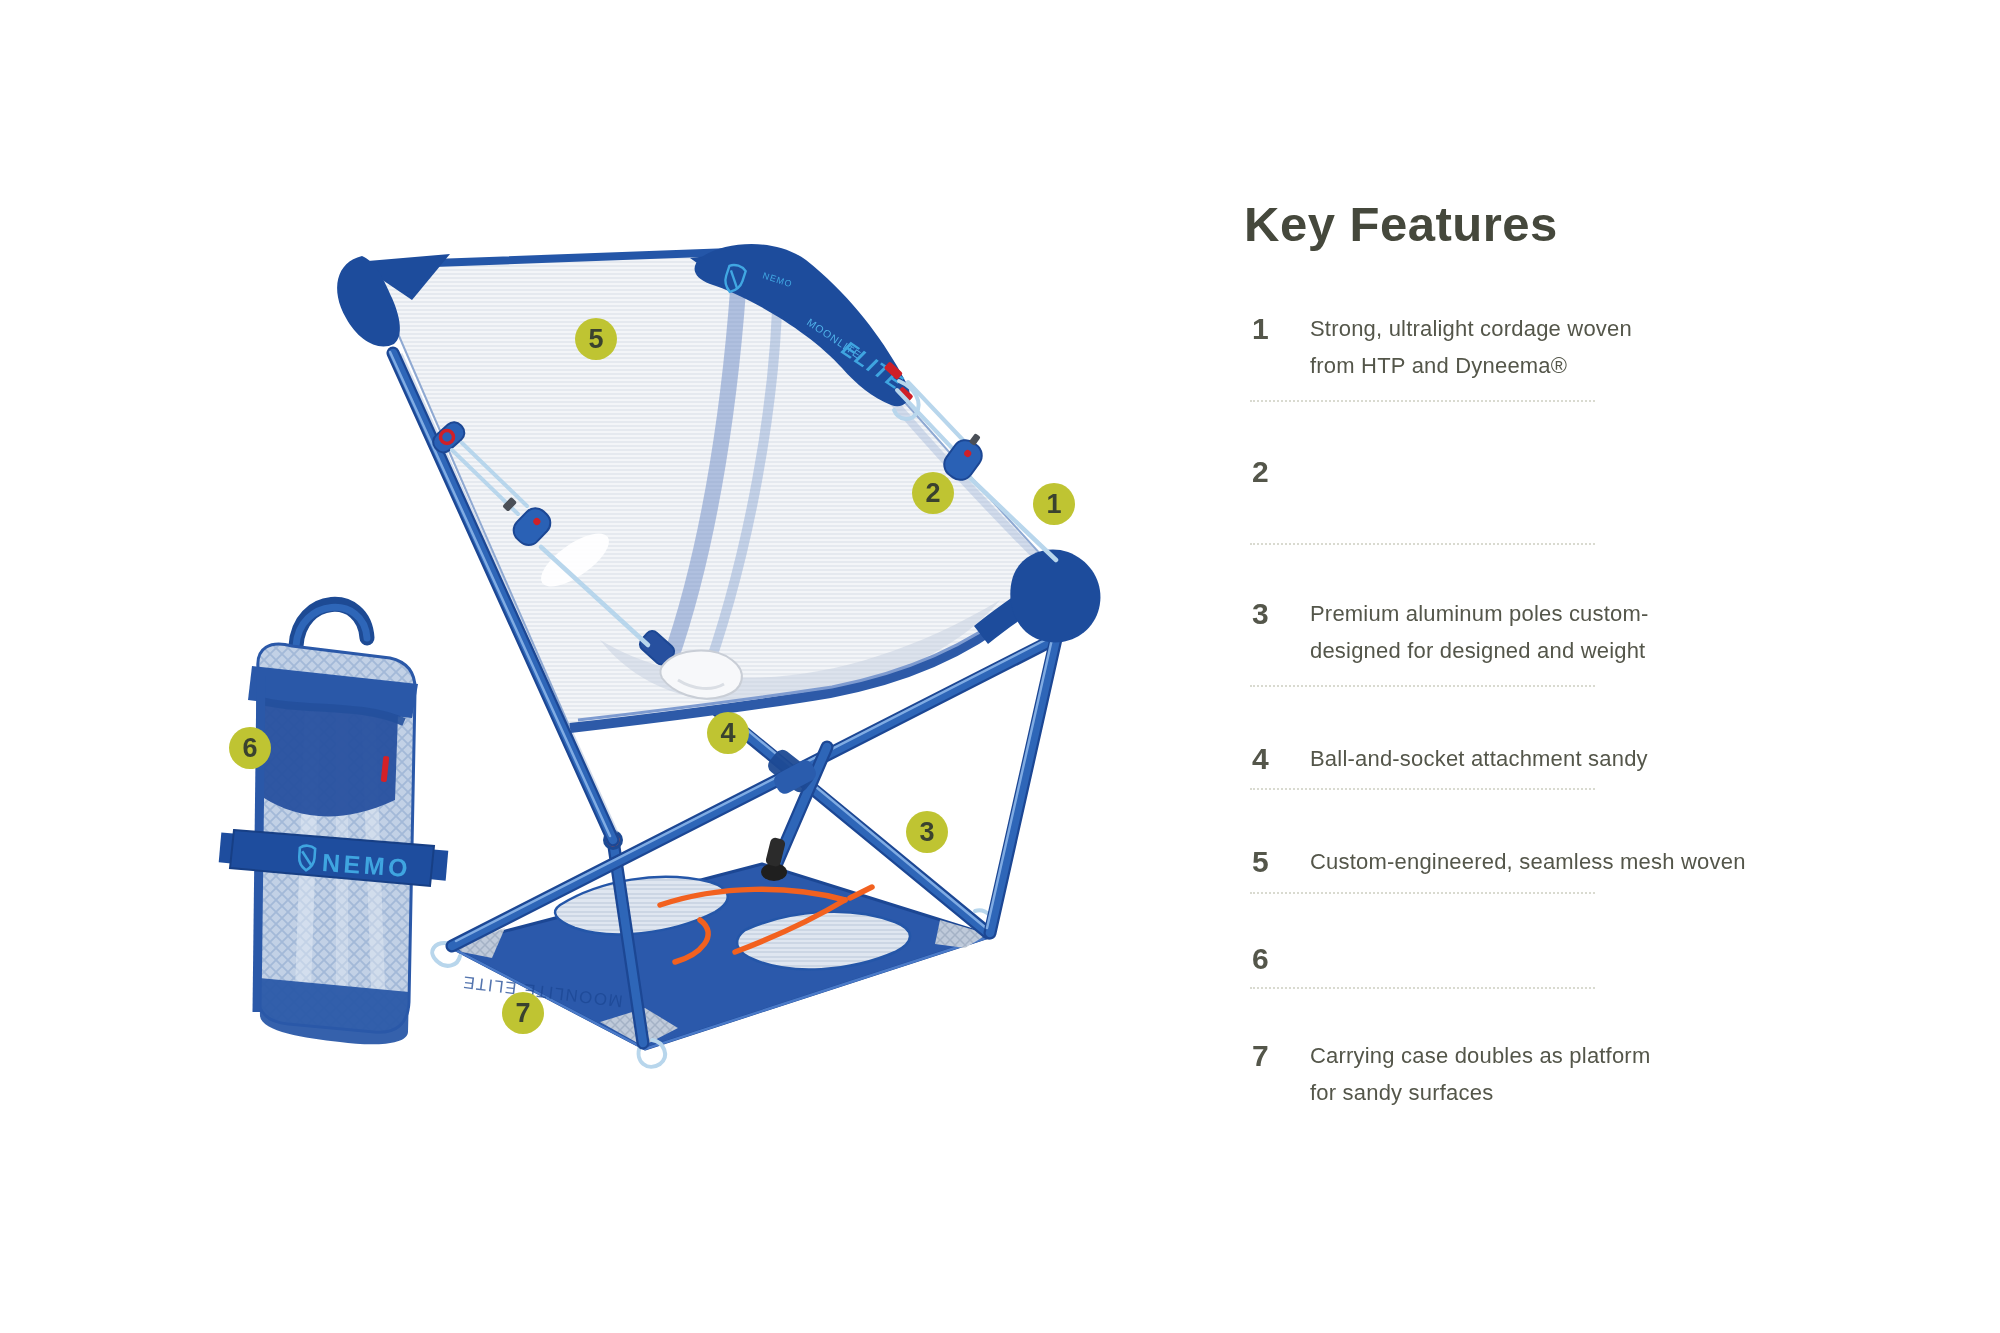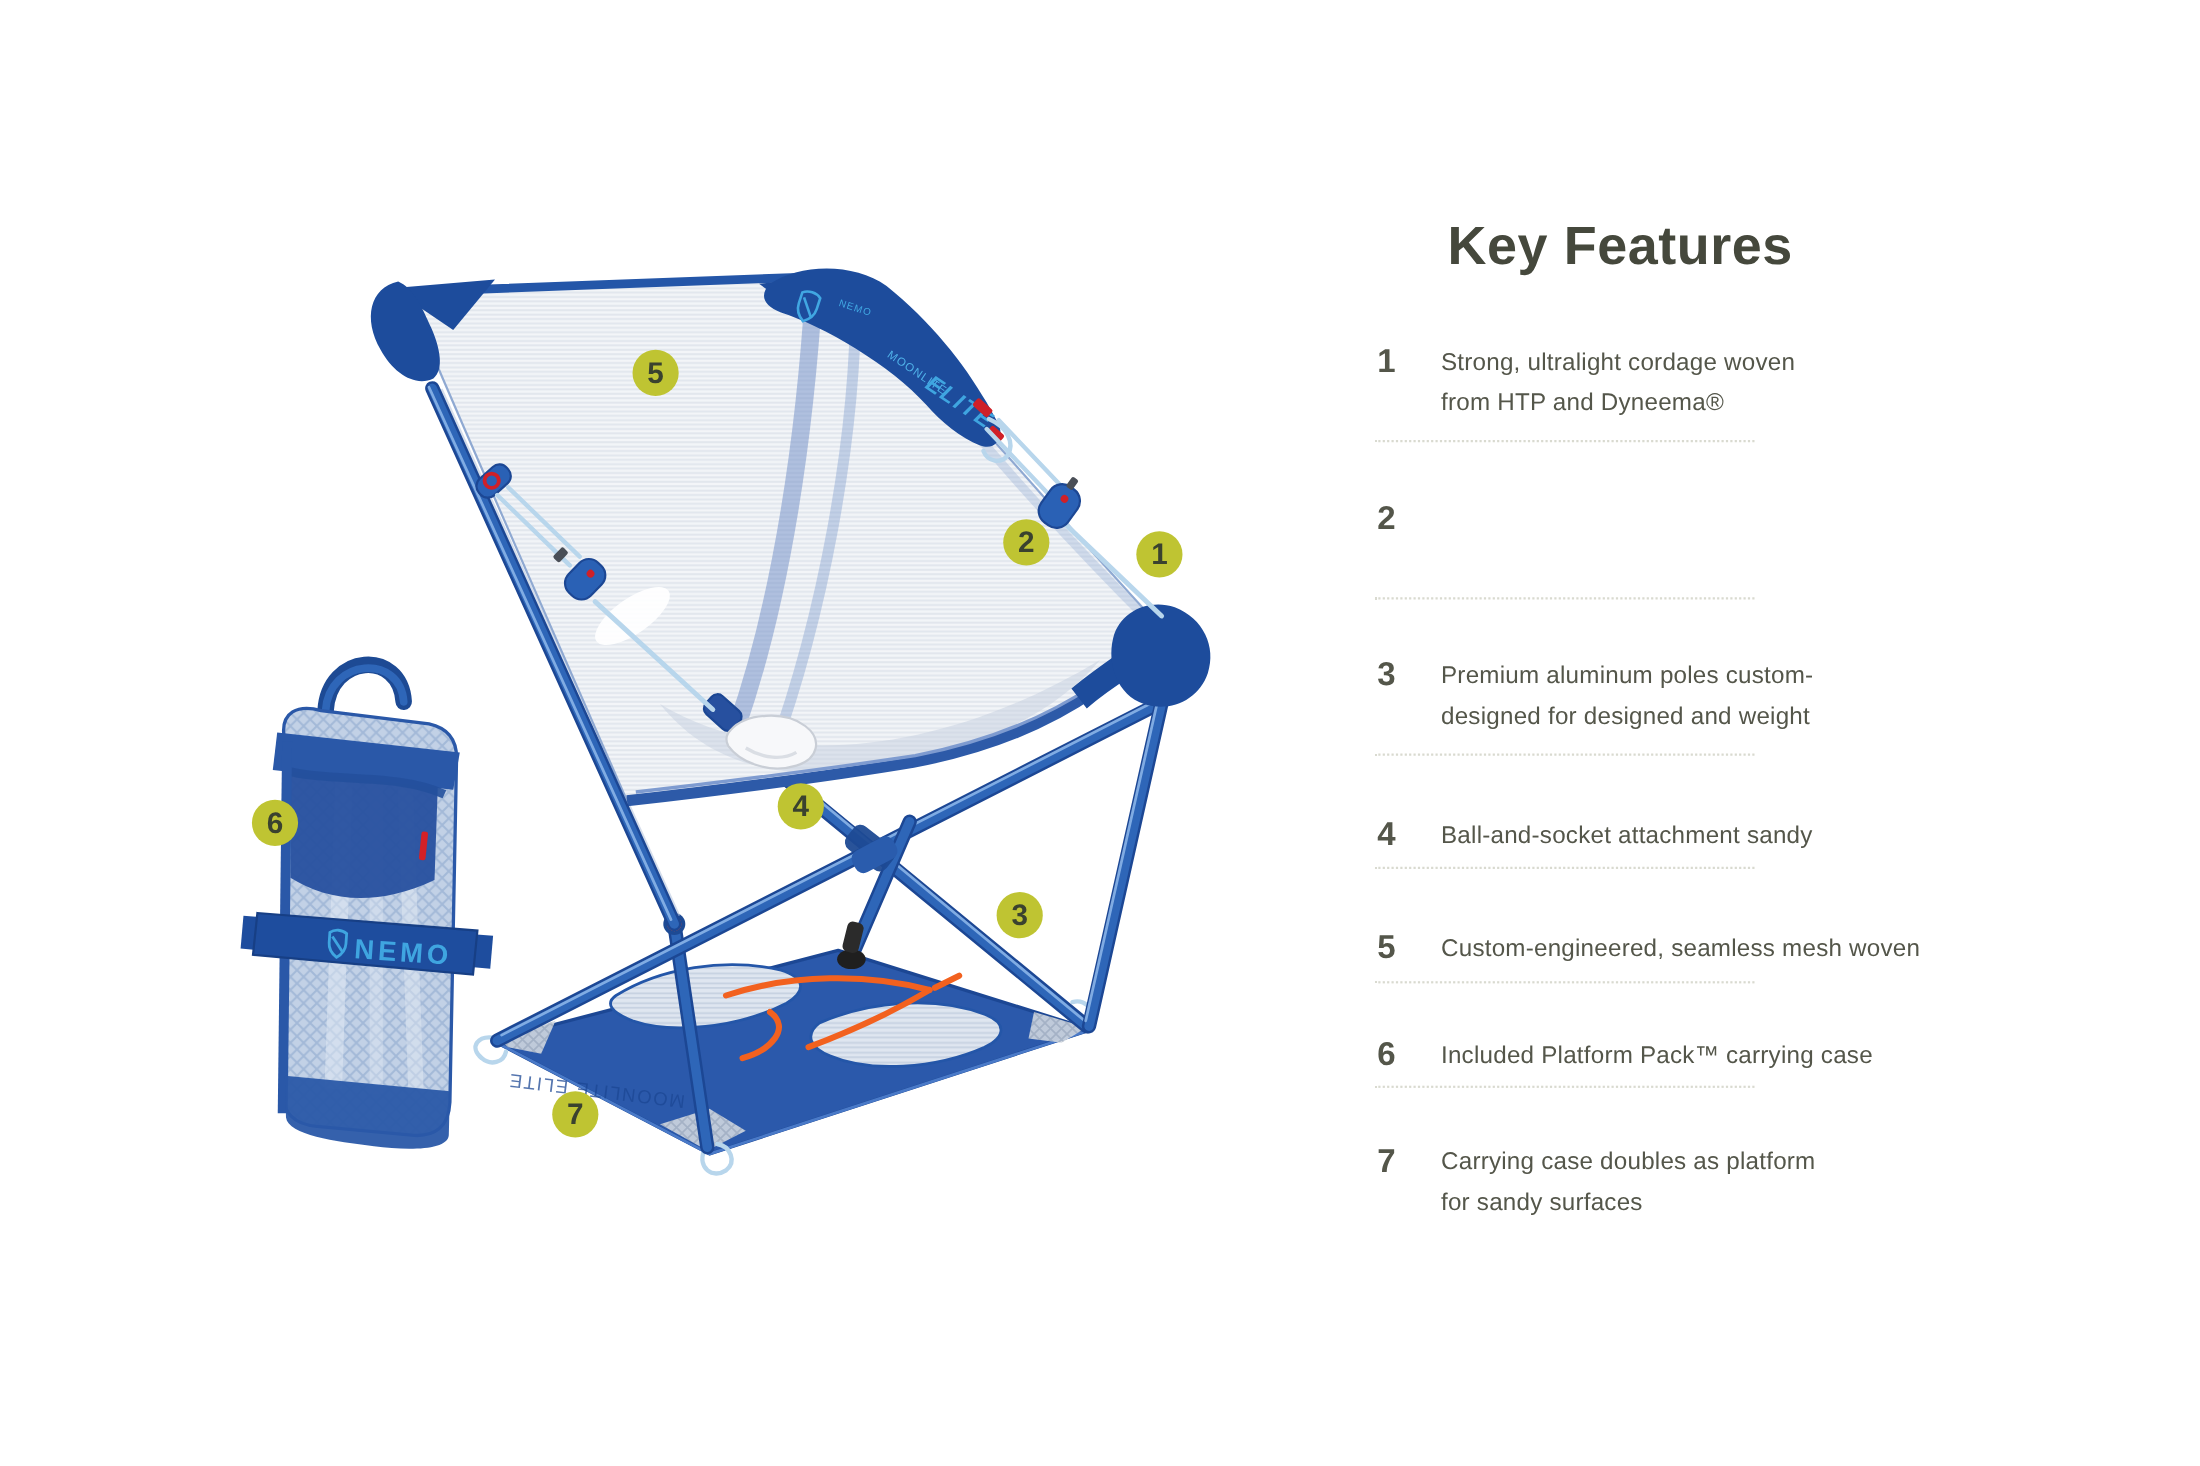--- a/index.html
+++ b/index.html
@@ -9,21 +9,21 @@
   }
   .illustration{position:absolute;left:0;top:0;width:2000px;height:1333px;}
   .callout-layer{position:absolute;left:0;top:0;width:2000px;height:1333px;pointer-events:none;}
   .callout{
     position:absolute;width:42px;height:42px;border-radius:50%;
     background:var(--callout-bg,#bfc432);color:var(--callout-text,#3a422f);
     font-size:27px;font-weight:bold;display:flex;align-items:center;justify-content:center;
     transform:translate(-50%,-50%);
   }
   .features-title{
-    position:absolute;left:1316px;top:196px;margin:0;
+    position:absolute;left:1244px;top:196px;margin:0;
     font-size:49px;font-weight:bold;letter-spacing:.5px;
     color:var(--heading,#45483c);
   }
   .feature-item{
     position:absolute;left:1252px;width:640px;display:flex;
     color:var(--body-text,#54564a);
   }
   .feature-num{flex:0 0 58px;width:58px;font-weight:bold;font-size:30px;line-height:37px;}
   .feature-text{font-size:22px;line-height:37px;letter-spacing:.2px;white-space:pre-line;}
   .feature-divider{
@@ -245,21 +245,20 @@
         <div class="feature-item" style="top: 740px;">
           <span class="feature-num">4</span>
           <span class="feature-text">Ball-and-socket attachment sandy</span>
         </div>
         <div class="feature-item" style="top: 843px;">
           <span class="feature-num">5</span>
           <span class="feature-text">Custom-engineered, seamless mesh woven</span>
         </div>
         <div class="feature-item" style="top: 940px;">
           <span class="feature-num">6</span>
-          <span class="feature-text">Included Platform Pack™ carrying case</span>
         </div>
         <div class="feature-item" style="top: 1037px;">
           <span class="feature-num">7</span>
           <span class="feature-text">Carrying case doubles as platform
 for sandy surfaces</span>
         </div>
         <div class="feature-divider" style="top: 400px;"></div>
         <div class="feature-divider" style="top: 543px;"></div>
         <div class="feature-divider" style="top: 685px;"></div>
         <div class="feature-divider" style="top: 788px;"></div>

